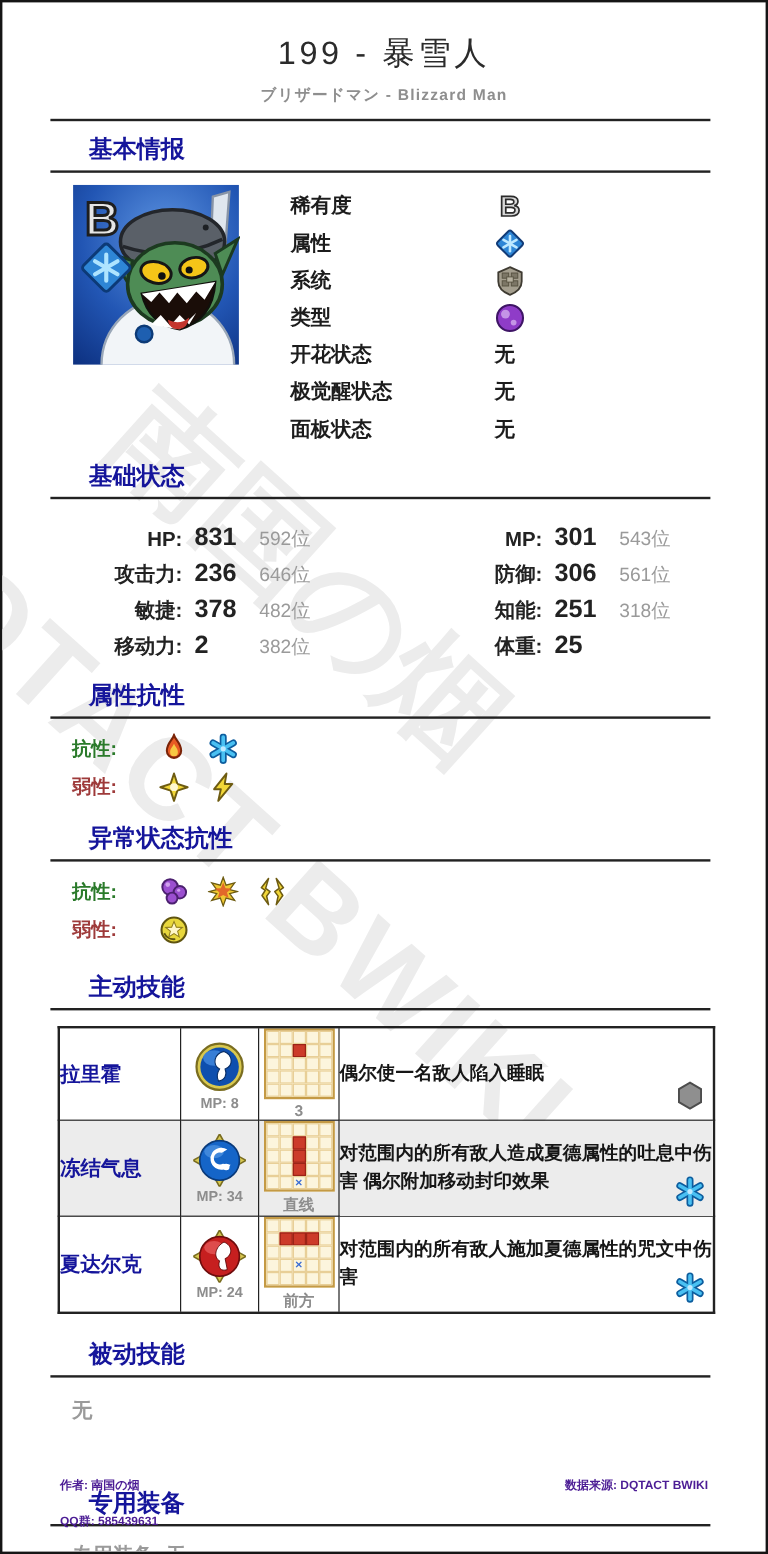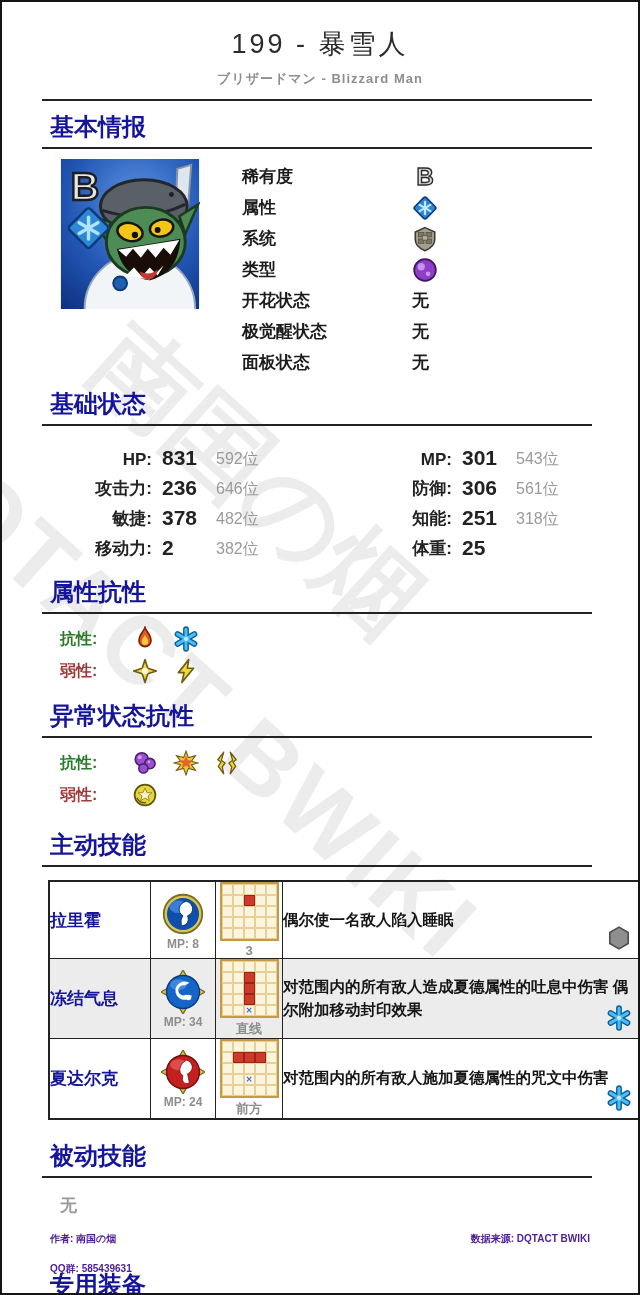--- a/index.html
+++ b/index.html
@@ -14,21 +14,21 @@
   }
   #wm1{font-size:100px;left:150px;top:295px;transform:rotate(42deg);}
   #wm2{font-size:96px;left:-60px;top:395px;transform:rotate(42deg);letter-spacing:4px;}
   .content{position:relative;z-index:1;}
   
   .title-wrap{padding-top:24px;text-align:center;}
   .page-title{font-size:27px;font-weight:normal;color:#2b2b2b;letter-spacing:3px;}
   .page-subtitle{margin-top:8px;font-size:13px;font-weight:bold;color:#8e8e8e;letter-spacing:1px;}
   .hr{border-top:2px solid #222;margin:11px 46px 0 40px;height:0;}
   
-  .sec-h{margin:10px 46px 0 48px;font-size:24px;font-weight:bold;color:#15159b;}
+  .sec-h{margin:10px 46px 0 72px;font-size:20px;font-weight:bold;color:#15159b;}
   .sec-hr{border-top:2px solid #222;margin:4px 46px 0 40px;height:0;}
   
   .info-flex{display:flex;margin:10px 46px 0 58px;}
   .portrait{width:140px;height:150px;flex:0 0 140px;}
   .info-rows{margin-left:42px;padding-top:2px;}
   .info-row{display:flex;align-items:center;height:31px;}
   .info-label{width:170px;font-size:17px;font-weight:bold;color:#1c1c1c;}
   .info-value{display:flex;align-items:center;font-size:17px;font-weight:bold;color:#1c1c1c;}
   .icon24{width:26px;height:26px;display:block;}
   
@@ -38,21 +38,21 @@
   .stat-value{margin-left:10px;font-size:21px;font-weight:bold;min-width:46px;}
   .stat-rank{margin-left:8px;font-size:16px;color:#9a9a9a;}
   
   .res-block{margin:9px 0 0 58px;}
   .res-row{display:flex;align-items:center;height:32px;}
   .res-label{width:72px;font-size:16px;font-weight:bold;}
   .res-label.green{color:#2a7a2a;}
   .res-label.red{color:#9e3a3a;}
   .res-icons{display:flex;gap:15px;align-items:center;}
   
-  table.skills{border-collapse:collapse;margin:13px 46px 0 46px;width:592px;table-layout:fixed;}
+  table.skills{border-collapse:collapse;margin:13px 46px 0 46px;width:548px;table-layout:fixed;}
   table.skills{border:2px solid #222;}
   table.skills td{border:1px solid #222;padding:0;vertical-align:middle;}
   tr.alt td{background:#ececec;}
   td.c-name{width:100px;padding-left:10px;font-size:17px;font-weight:bold;color:#15159b;}
   td.c-icon{width:64px;text-align:center;}
   .skill-icon{width:44px;height:44px;display:block;margin:6px auto 0 auto;}
   .mp{font-size:12px;font-weight:bold;color:#8d8d8d;margin:1px 0 4px 0;}
   td.c-range{width:66px;text-align:center;}
   .range-grid{display:grid;grid-template-columns:repeat(5,11px);grid-auto-rows:11px;
     margin:0 auto;width:55px;border:2px solid #c49a45;background:#fcf5dd;}

